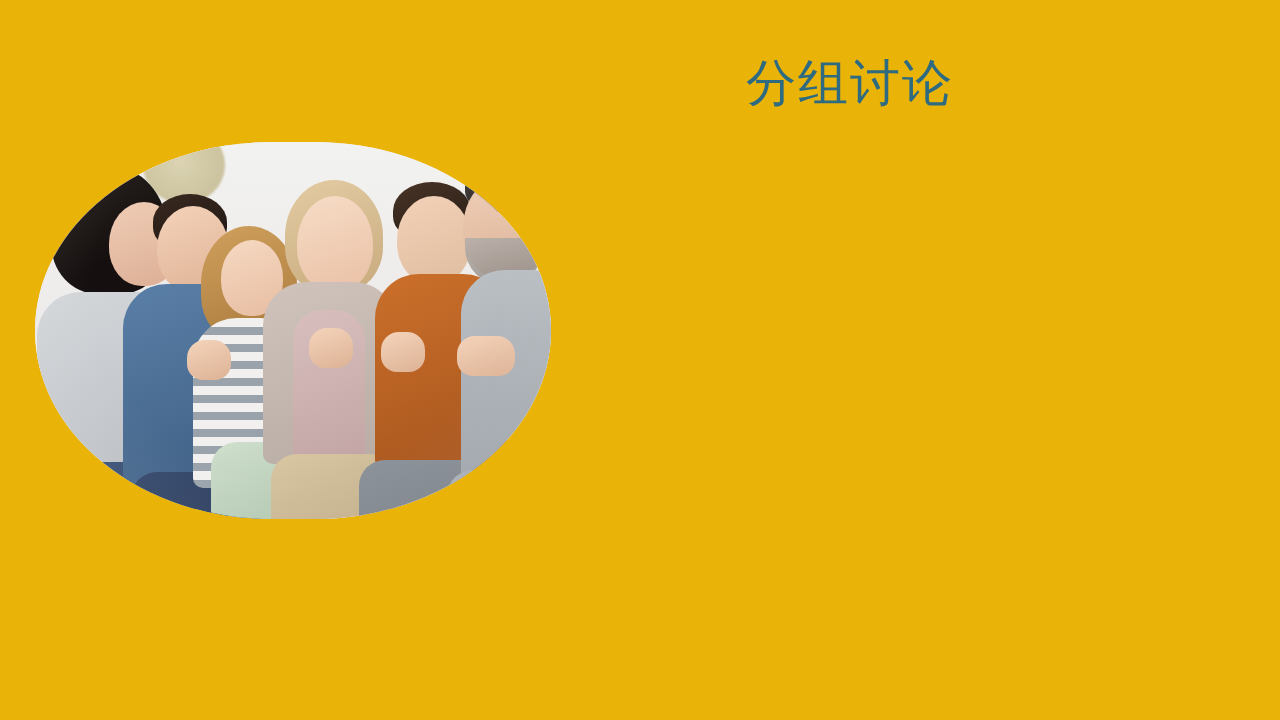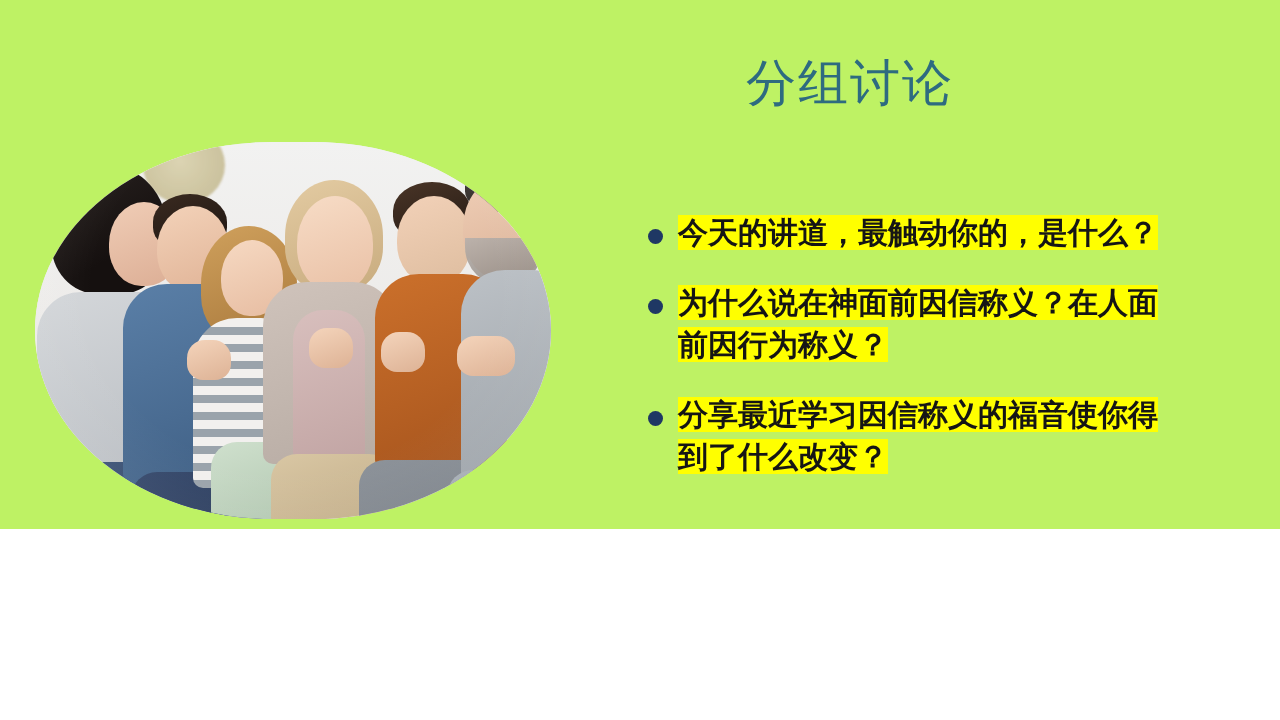--- a/index.html
+++ b/index.html
@@ -10,22 +10,22 @@
     width: 1280px;
     height: 720px;
     background: #ffffff;
     font-family: "DejaVu Sans", "Liberation Sans", sans-serif;
     overflow: hidden;
   }
 
   .slide {
     position: relative;
     width: 1280px;
-    height: 529px;
-    background: #bef264;
+    height: 720px;
+    background: #eab308;
   }
 
   
   .slide-title {
     position: absolute;
     left: 600px;
     top: 52px;
     width: 500px;
     text-align: center;
     font-size: 50px;
@@ -240,32 +240,14 @@
         <div class="hand h1"></div>
         <div class="hand h2"></div>
         <div class="hand h3"></div>
         <div class="hand h4"></div>
       </div>
 
       <div class="photo-soften"></div>
     </div>
   </div>
 
-  <div class="bullet-list">
-
-    <div class="bullet-item">
-      <span class="bullet-dot"></span>
-      <span class="bullet-text">今天的讲道，最触动你的，是什么？</span>
-    </div>
-
-    <div class="bullet-item">
-      <span class="bullet-dot"></span>
-      <span class="bullet-text">为什么说在神面前因信称义？在人面前因行为称义？</span>
-    </div>
-
-    <div class="bullet-item">
-      <span class="bullet-dot"></span>
-      <span class="bullet-text">分享最近学习因信称义的福音使你得到了什么改变？</span>
-    </div>
-
-  </div>
 
 </div>
 
 </body></html>

